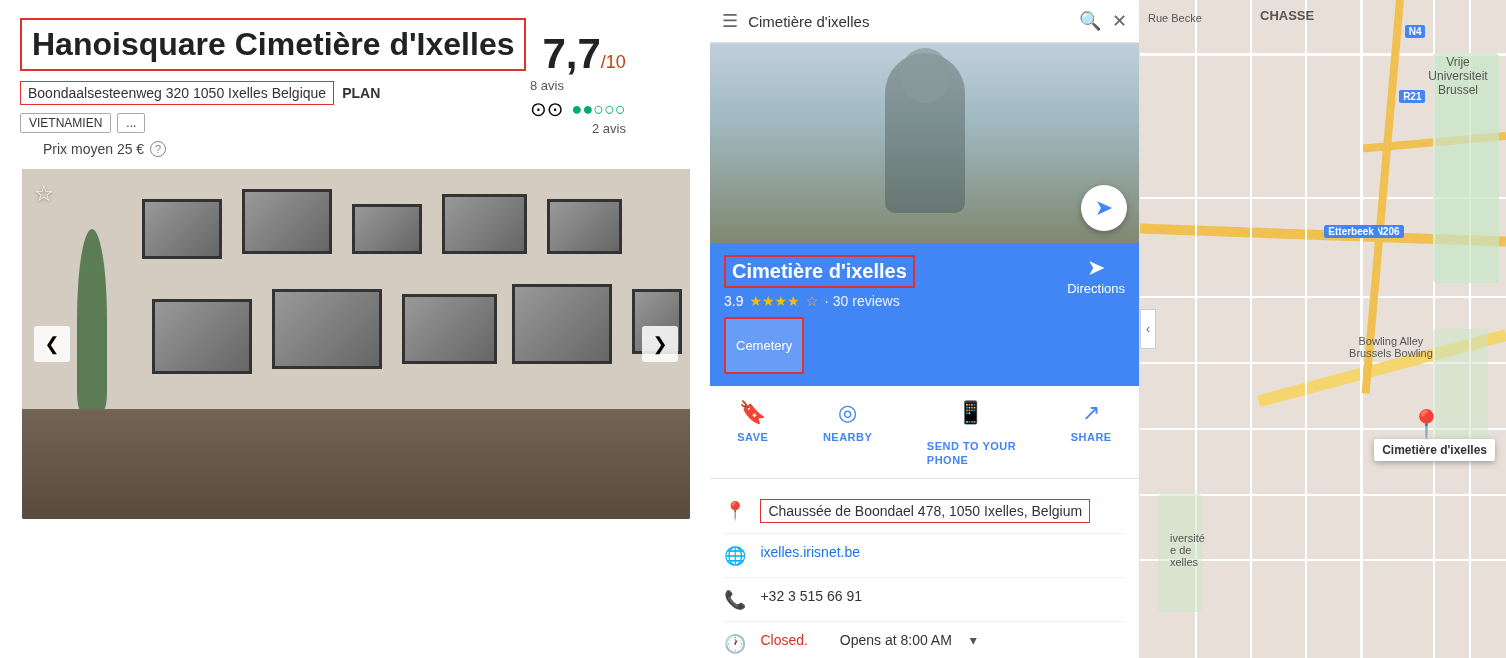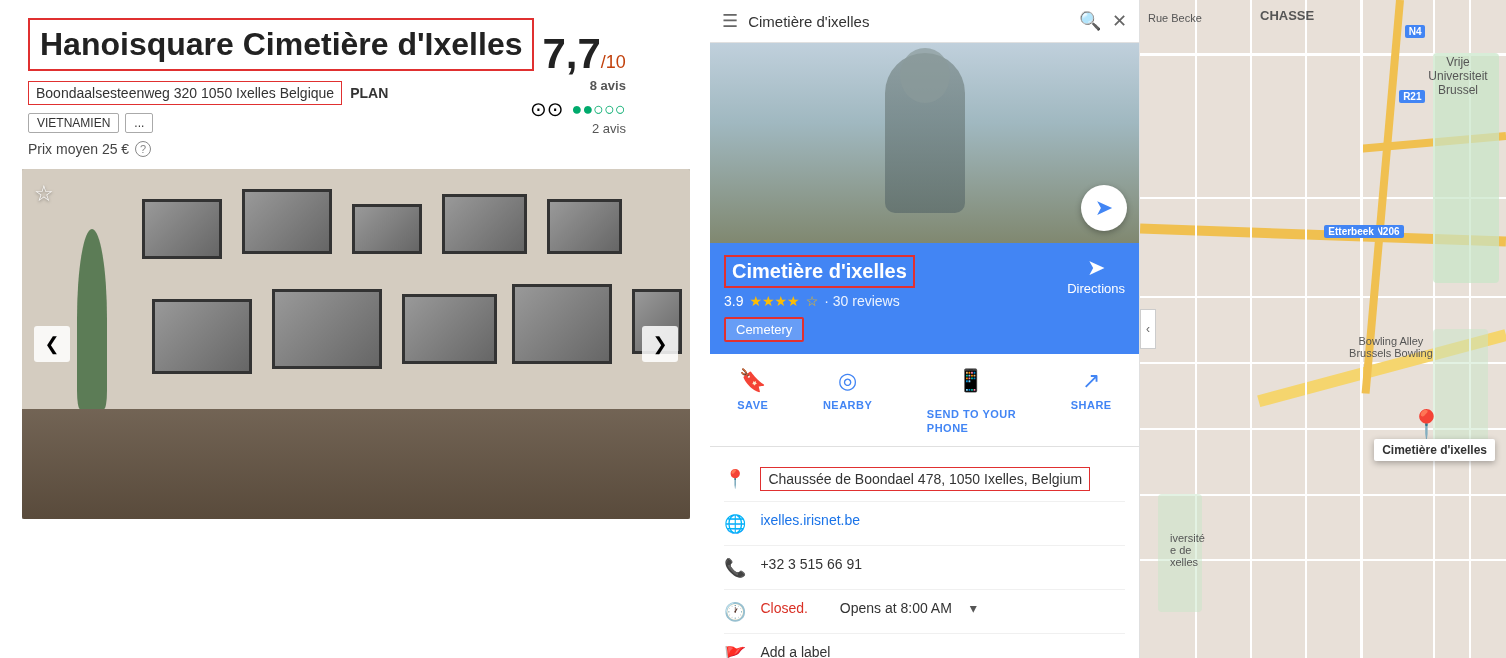--- a/index.html
+++ b/index.html
@@ -27,22 +27,21 @@
       font-weight: bold;
       color: #222;
     }
     .rating-max {
       font-size: 18px;
       color: #c2410c;
     }
     .rating-count {
       font-size: 13px;
       color: #555;
-      text-align: right;
-      font-weight: bold;
+      text-align: left;
     }
     .tripadvisor-row {
       display: flex;
       align-items: center;
       gap: 8px;
       margin-top: 4px;
     }
     .ta-logo {
       font-size: 20px;
     }
@@ -85,20 +84,21 @@
       cursor: pointer;
       border-radius: 2px;
     }
     .prix-row {
       font-size: 14px;
       color: #444;
       display: flex;
       align-items: flex-start;
       gap: 6px;
       margin-bottom: 12px;
+      margin-left: 23px;
     }
     .help-icon {
       width: 16px; height: 16px;
       border: 1.5px solid #888;
       border-radius: 50%;
       display: inline-flex;
       align-items: center;
       justify-content: center;
       font-size: 11px;
       color: #888;
@@ -264,21 +264,21 @@
     .gm-directions-text {
       font-size: 13px;
       color: #fff;
       text-align: center;
       cursor: pointer;
     }
     .gm-category-btn {
       border: 2px solid #e03030;
       background: rgba(255,255,255,0.2);
       color: #fff;
-      padding: 3px 10px;
+      padding: 19px 10px;
       font-size: 13px;
       border-radius: 2px;
       margin-top: 8px;
       cursor: pointer;
       display: inline-block;
     }
 
     
     .gm-actions {
       display: flex;
@@ -419,21 +419,21 @@
 
     .left-wrapper {
       display: flex;
       flex-direction: column;
       width: 710px;
       position: relative;
     }
     .top-info {
       position: relative;
       min-height: 120px;
-      padding: 18px 28px 0;
+      padding: 18px 20px 0;
     }
     .bottom-photo {
       padding: 0 22px 0;
     }
   </style>
 </head>
 <body>
 
 <div class="left-wrapper">
   <div class="top-info">

